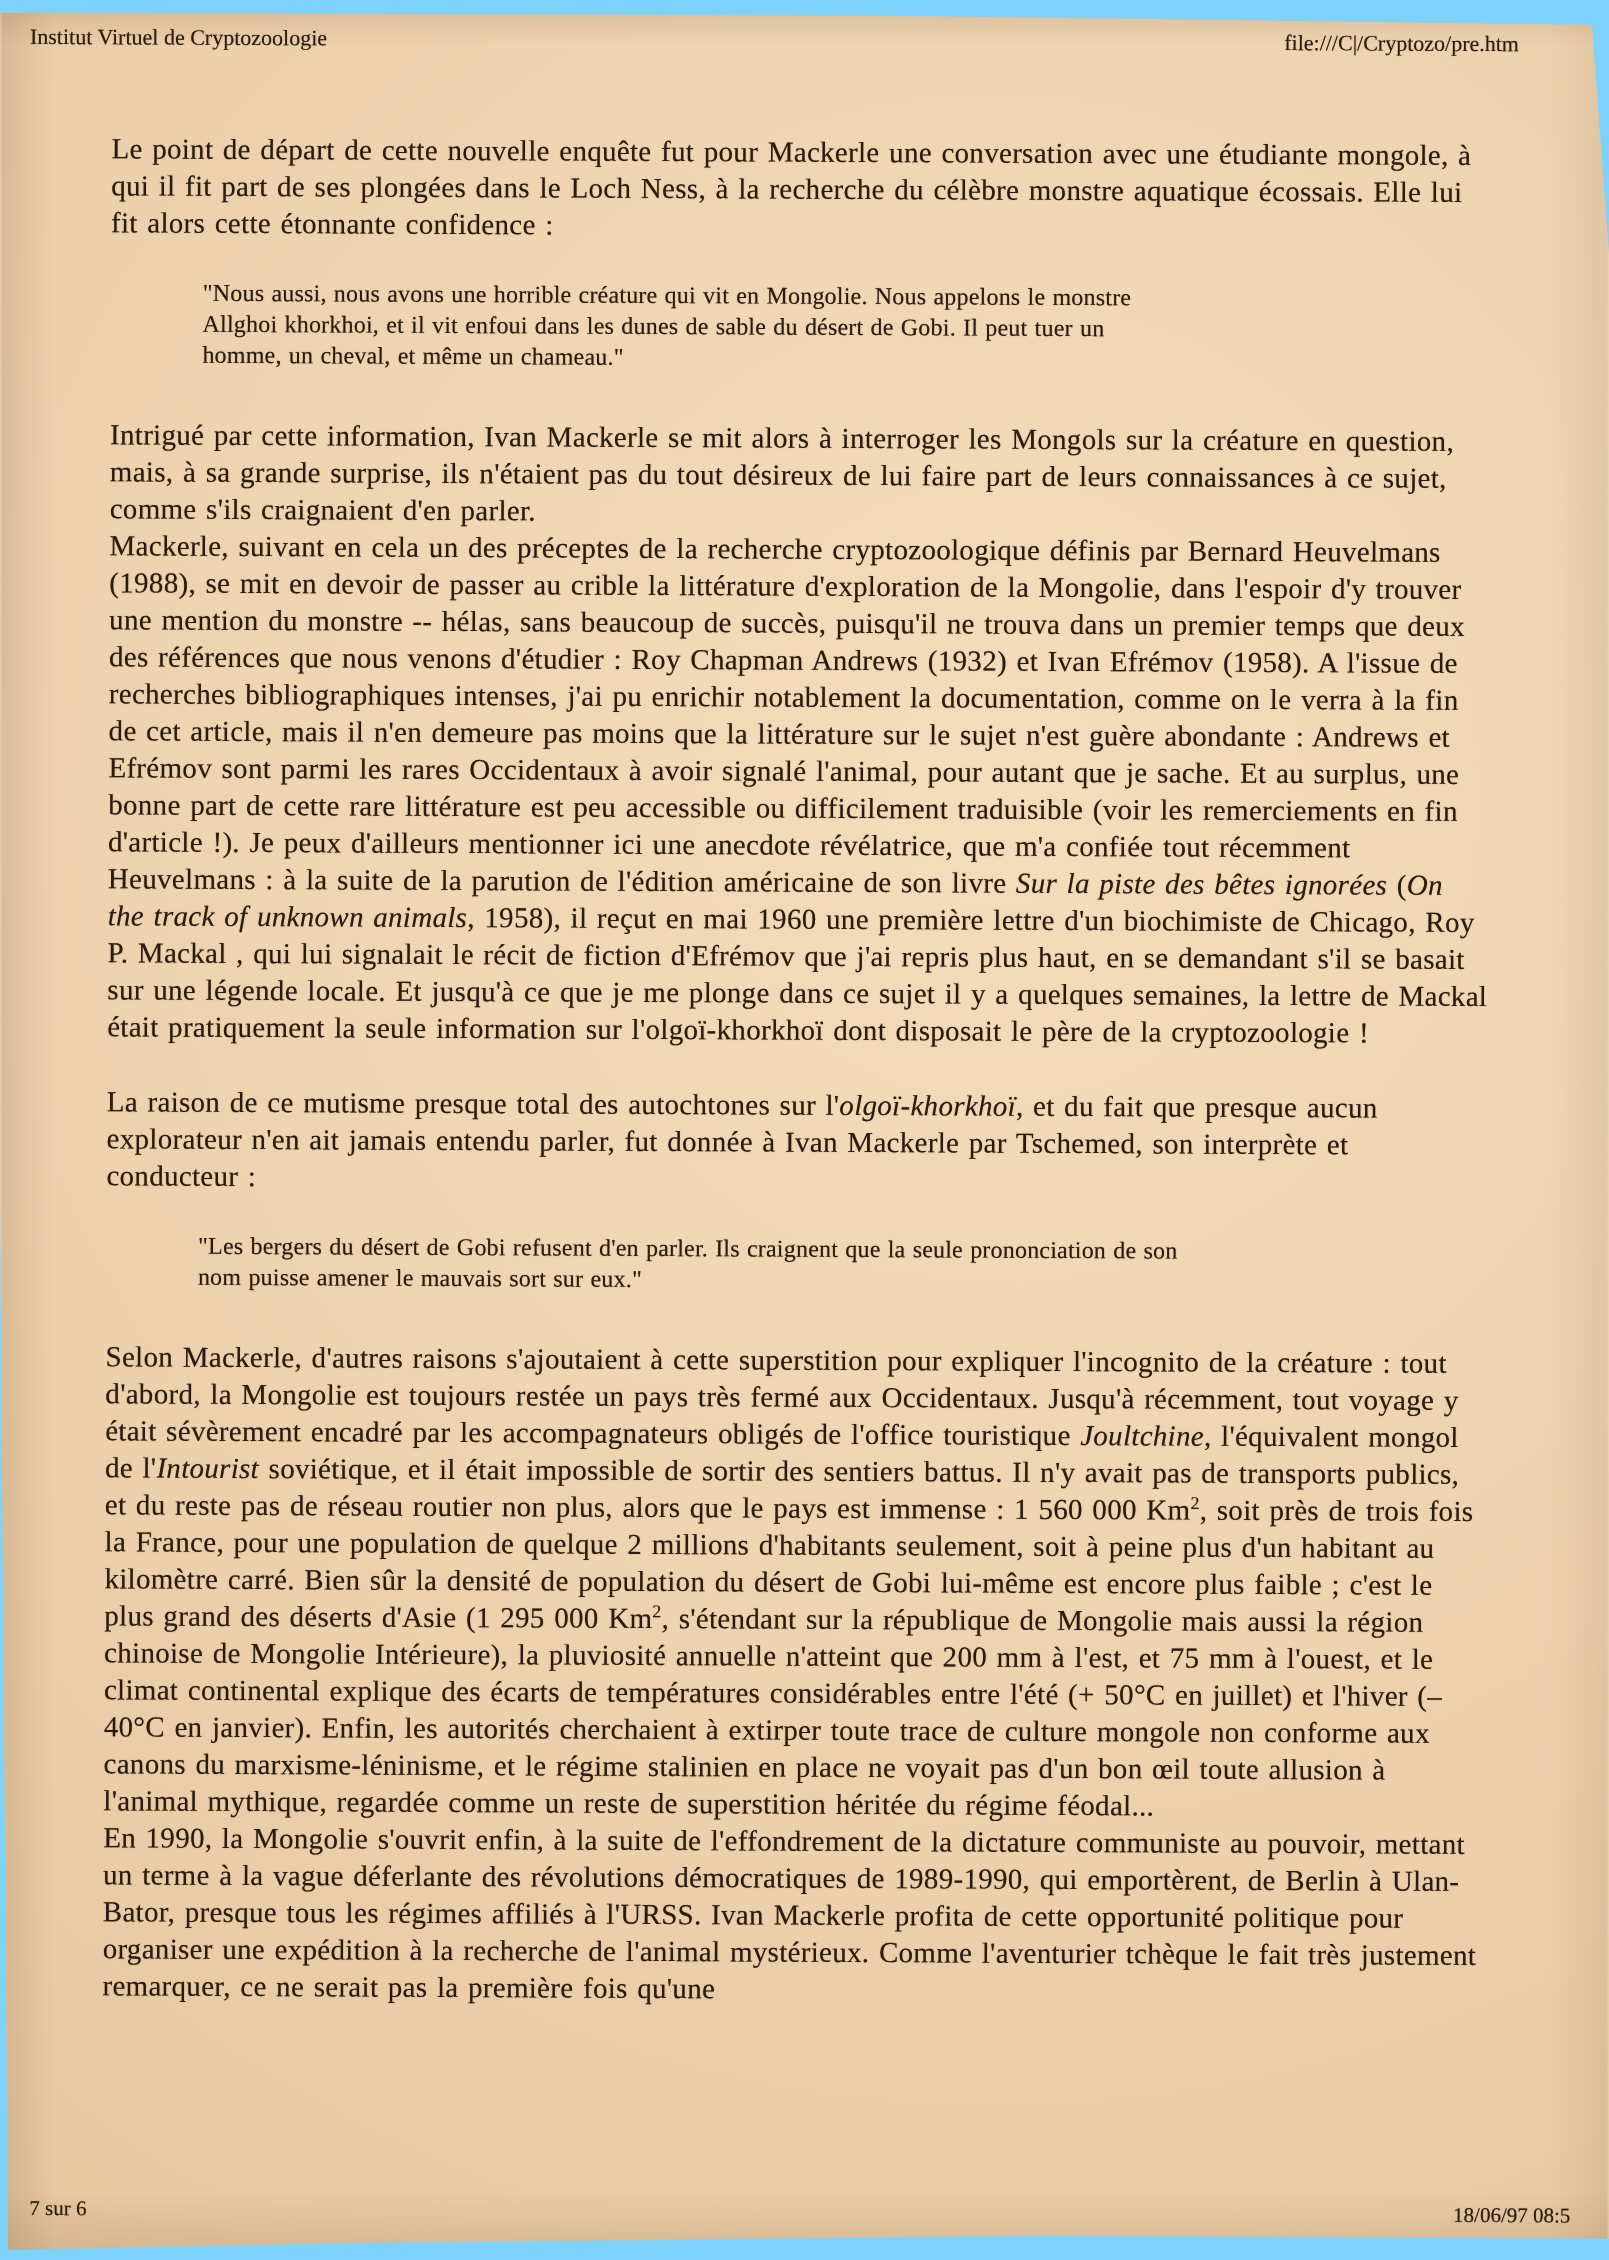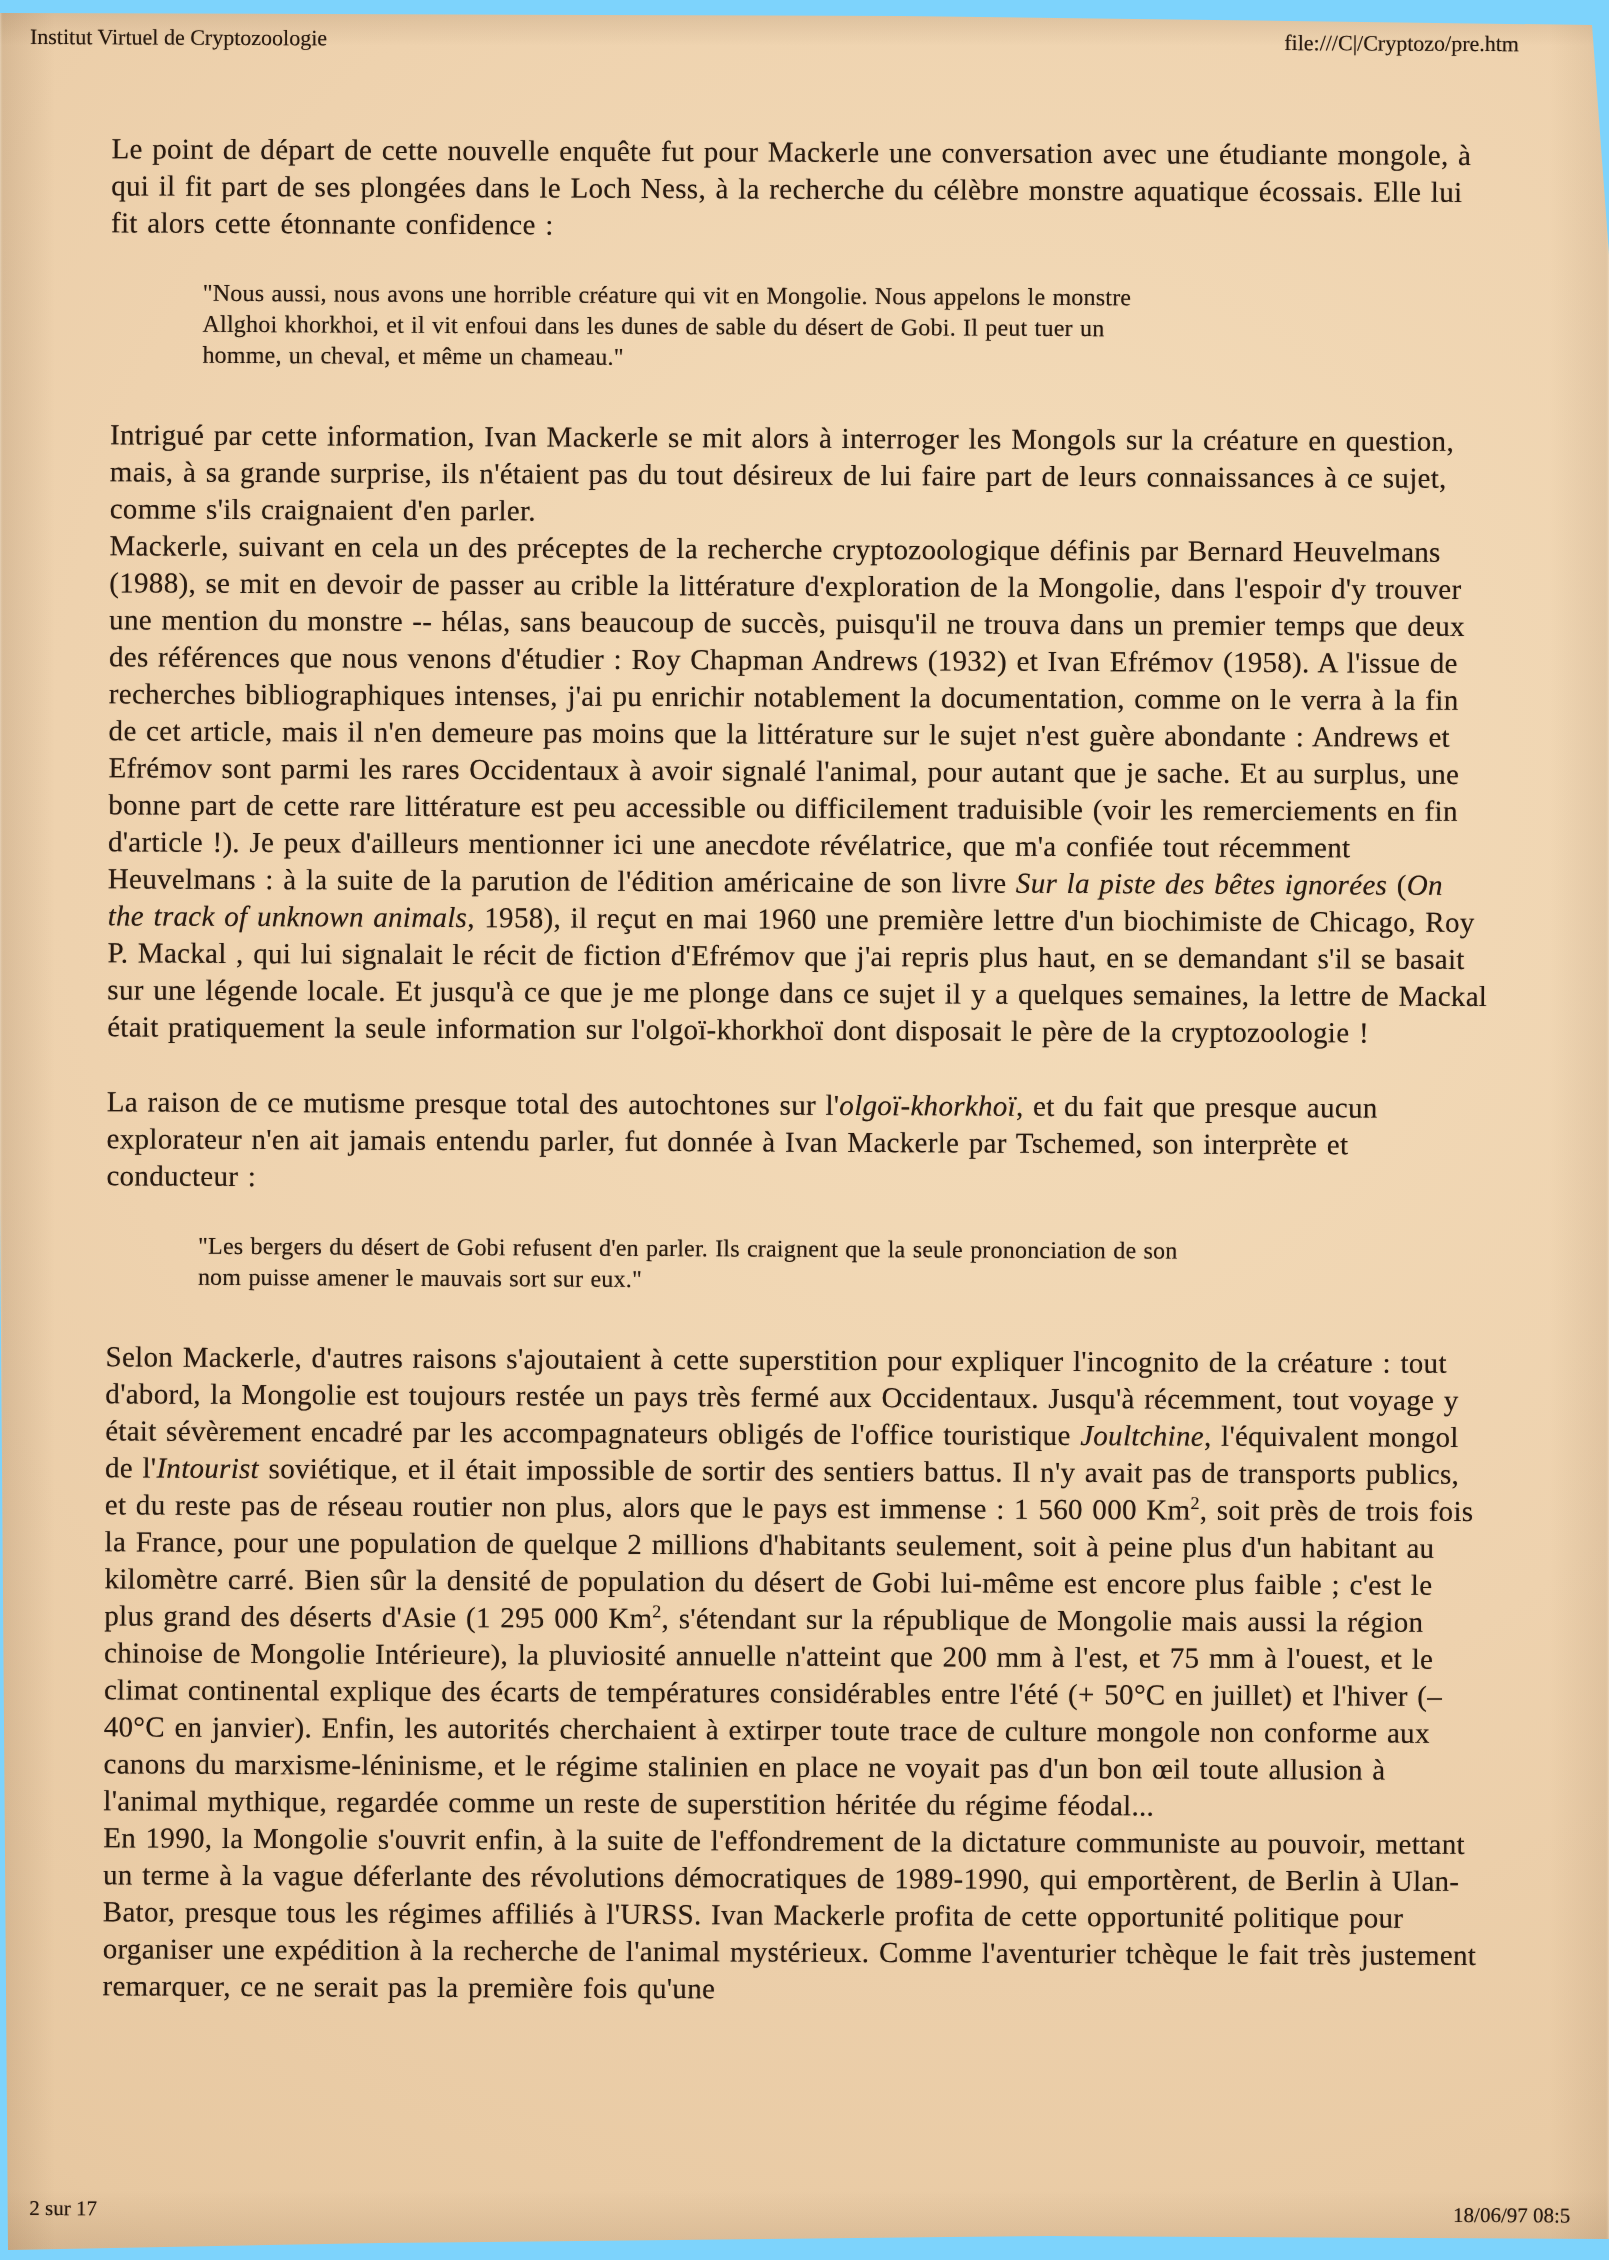--- a/index.html
+++ b/index.html
@@ -78,19 +78,19 @@
           <blockquote class="quote"><span>"Nous aussi, nous avons une horrible créature qui vit en Mongolie. Nous appelons le monstre Allghoi khorkhoi, et il vit enfoui dans les dunes de sable du désert de Gobi. Il peut tuer un homme, un cheval, et même un chameau."</span></blockquote>
           <p class="paragraph"><span>Intrigué par cette information, Ivan Mackerle se mit alors à interroger les Mongols sur la créature en question, mais, à sa grande surprise, ils n'étaient pas du tout désireux de lui faire part de leurs connaissances à ce sujet, comme s'ils craignaient d'en parler.</span></p>
           <p class="paragraph"><span>Mackerle, suivant en cela un des préceptes de la recherche cryptozoologique définis par Bernard Heuvelmans (1988), se mit en devoir de passer au crible la littérature d'exploration de la Mongolie, dans l'espoir d'y trouver une mention du monstre -- hélas, sans beaucoup de succès, puisqu'il ne trouva dans un premier temps que deux des références que nous venons d'étudier : Roy Chapman Andrews (1932) et Ivan Efrémov (1958). A l'issue de recherches bibliographiques intenses, j'ai pu enrichir notablement la documentation, comme on le verra à la fin de cet article, mais il n'en demeure pas moins que la littérature sur le sujet n'est guère abondante : Andrews et Efrémov sont parmi les rares Occidentaux à avoir signalé l'animal, pour autant que je sache. Et au surplus, une bonne part de cette rare littérature est peu accessible ou difficilement traduisible (voir les remerciements en fin d'article !). Je peux d'ailleurs mentionner ici une anecdote révélatrice, que m'a confiée tout récemment Heuvelmans : à la suite de la parution de l'édition américaine de son livre </span><em>Sur la piste des bêtes ignorées</em><span> (</span><em>On the track of unknown animals</em><span>, 1958), il reçut en mai 1960 une première lettre d'un biochimiste de Chicago, Roy P. Mackal , qui lui signalait le récit de fiction d'Efrémov que j'ai repris plus haut, en se demandant s'il se basait sur une légende locale. Et jusqu'à ce que je me plonge dans ce sujet il y a quelques semaines, la lettre de Mackal était pratiquement la seule information sur l'olgoï-khorkhoï dont disposait le père de la cryptozoologie !</span></p>
           <p class="paragraph spaced"><span>La raison de ce mutisme presque total des autochtones sur l'</span><em>olgoï-khorkhoï</em><span>, et du fait que presque aucun explorateur n'en ait jamais entendu parler, fut donnée à Ivan Mackerle par Tschemed, son interprète et conducteur :</span></p>
           <blockquote class="quote"><span>"Les bergers du désert de Gobi refusent d'en parler. Ils craignent que la seule prononciation de son nom puisse amener le mauvais sort sur eux."</span></blockquote>
           <p class="paragraph"><span>Selon Mackerle, d'autres raisons s'ajoutaient à cette superstition pour expliquer l'incognito de la créature : tout d'abord, la Mongolie est toujours restée un pays très fermé aux Occidentaux. Jusqu'à récemment, tout voyage y était sévèrement encadré par les accompagnateurs obligés de l'office touristique </span><em>Joultchine</em><span>, l'équivalent mongol de l'</span><em>Intourist</em><span> soviétique, et il était impossible de sortir des sentiers battus. Il n'y avait pas de transports publics, et du reste pas de réseau routier non plus, alors que le pays est immense : 1 560 000 Km</span><sup>2</sup><span>, soit près de trois fois la France, pour une population de quelque 2 millions d'habitants seulement, soit à peine plus d'un habitant au kilomètre carré. Bien sûr la densité de population du désert de Gobi lui-même est encore plus faible ; c'est le plus grand des déserts d'Asie (1 295 000 Km</span><sup>2</sup><span>, s'étendant sur la république de Mongolie mais aussi la région chinoise de Mongolie Intérieure), la pluviosité annuelle n'atteint que 200 mm à l'est, et 75 mm à l'ouest, et le climat continental explique des écarts de températures considérables entre l'été (+ 50°C en juillet) et l'hiver (– 40°C en janvier). Enfin, les autorités cherchaient à extirper toute trace de culture mongole non conforme aux canons du marxisme-léninisme, et le régime stalinien en place ne voyait pas d'un bon œil toute allusion à l'animal mythique, regardée comme un reste de superstition héritée du régime féodal...</span></p>
           <p class="paragraph"><span>En 1990, la Mongolie s'ouvrit enfin, à la suite de l'effondrement de la dictature communiste au pouvoir, mettant un terme à la vague déferlante des révolutions démocratiques de 1989-1990, qui emportèrent, de Berlin à Ulan-Bator, presque tous les régimes affiliés à l'URSS. Ivan Mackerle profita de cette opportunité politique pour organiser une expédition à la recherche de l'animal mystérieux. Comme l'aventurier tchèque le fait très justement remarquer, ce ne serait pas la première fois qu'une</span></p>
         </div>
 
       <div class="page-footer">
-        <span>2 sur 17</span>
+        <span>7 sur 6</span>
         <span>18/06/97 08:5</span>
       </div>
 
     </div>
   </div>
 </div>
 
 </body></html>

